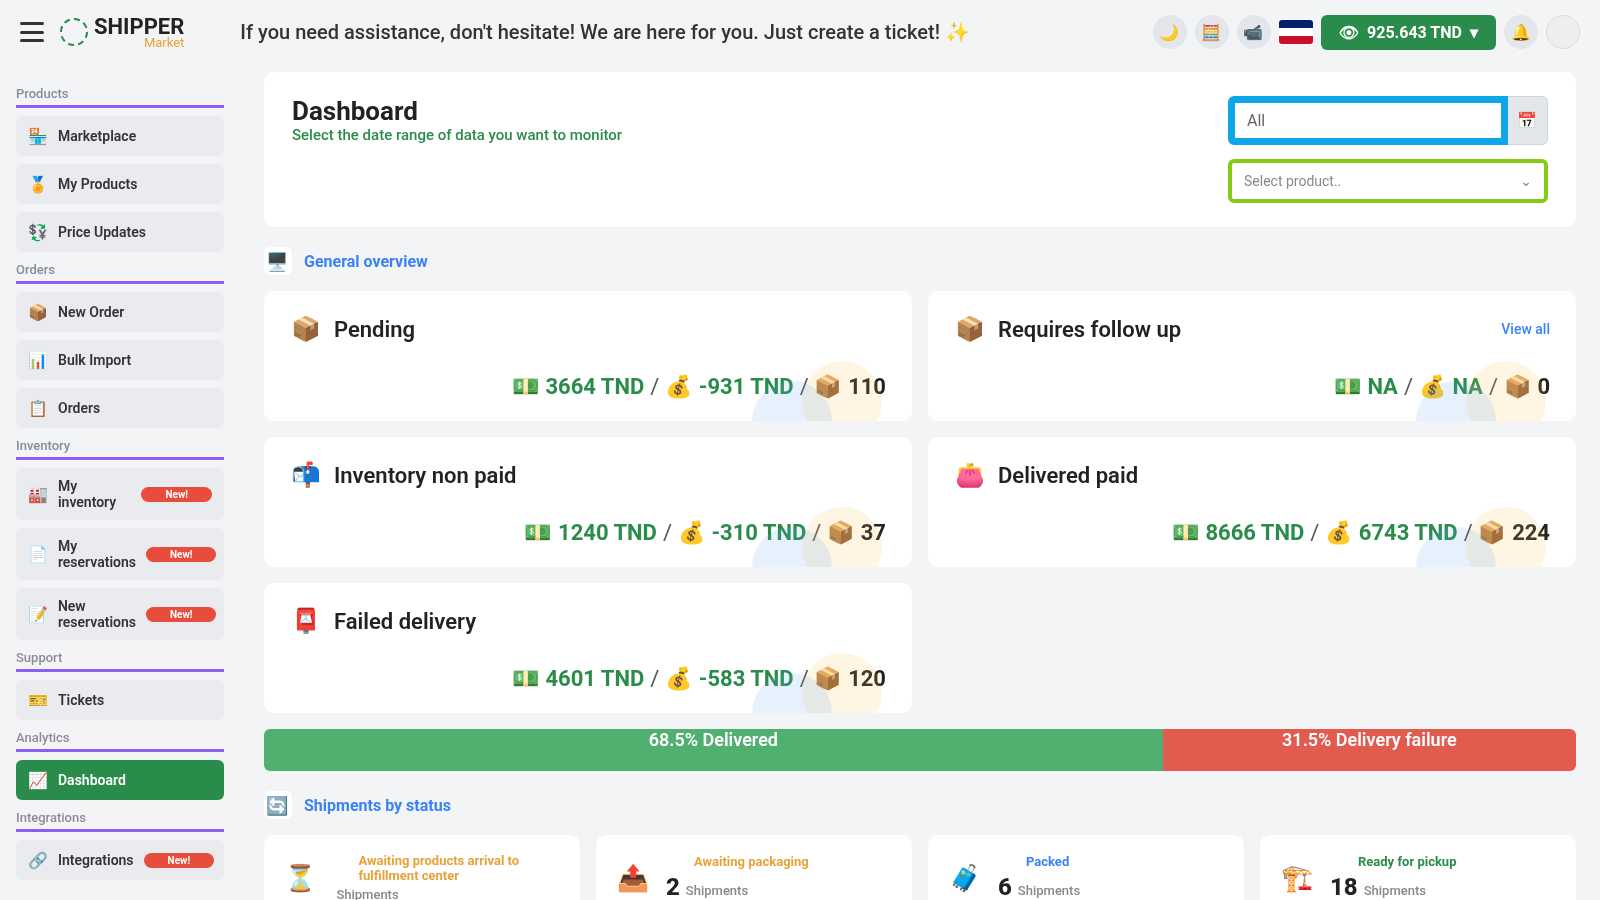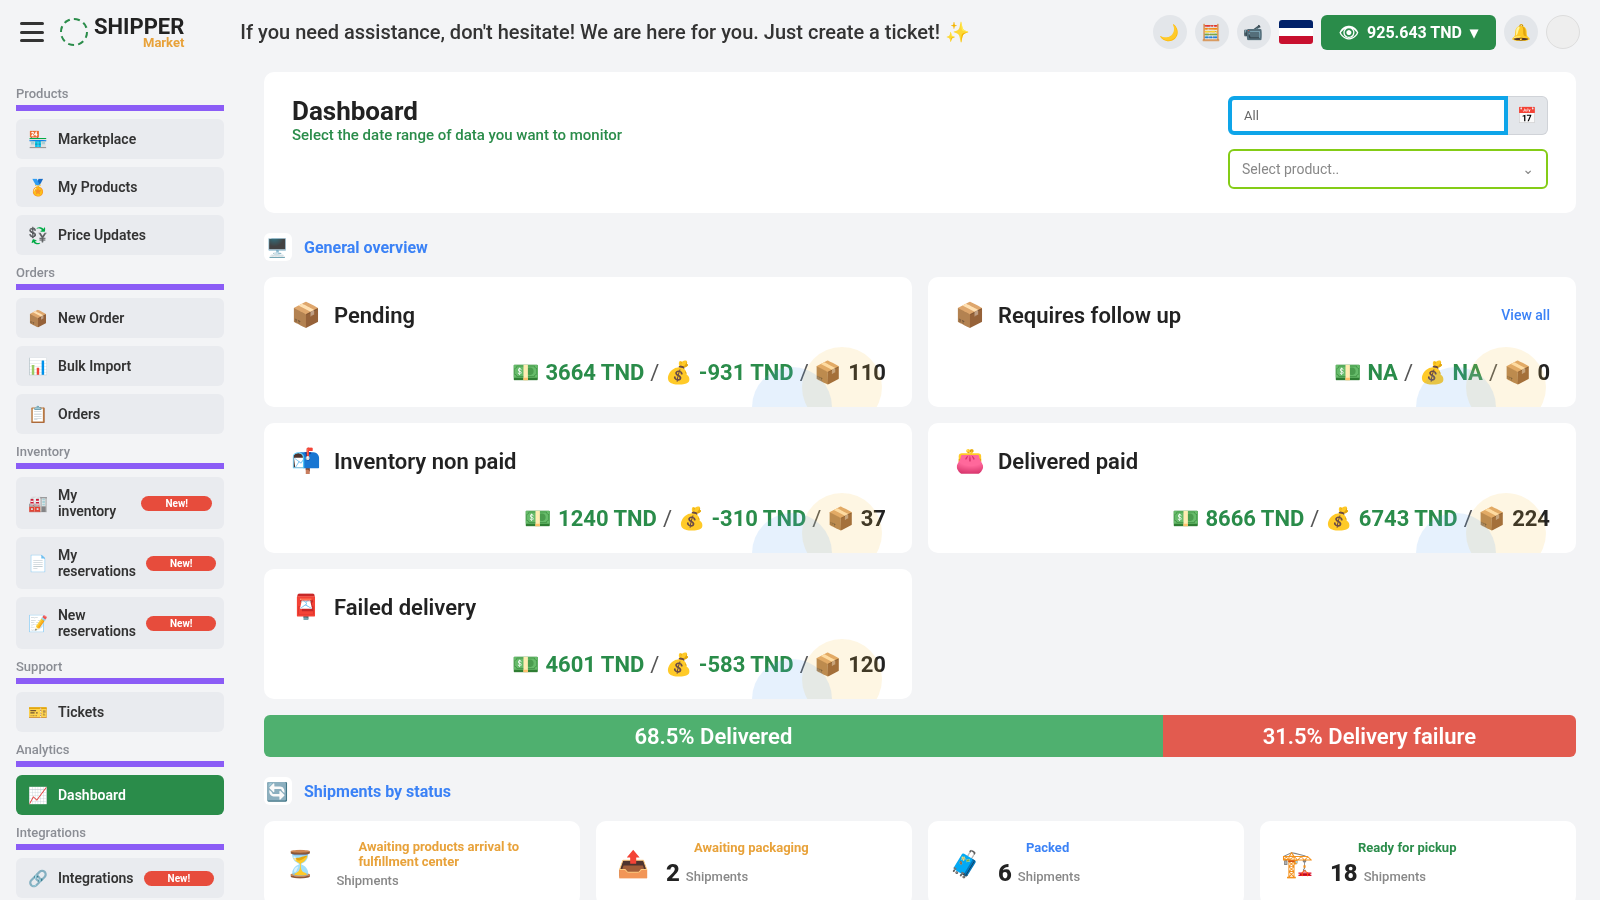--- a/index.html
+++ b/index.html
@@ -2,59 +2,59 @@
 <html><head>
 <meta charset="utf-8">
 <style>
 * { box-sizing: border-box; margin: 0; padding: 0; font-family: -apple-system, BlinkMacSystemFont, 'Segoe UI', Roboto, sans-serif; }
 body { background: #f3f4f6; width: 1600px; height: 900px; overflow: hidden; }
 .topbar { display: flex; align-items: center; height: 64px; padding: 0 20px; background: #f3f4f6; gap: 16px; }
 .hamburger { width: 24px; height: 20px; display: flex; flex-direction: column; justify-content: space-between; cursor: pointer; }
 .hamburger span { width: 100%; height: 3px; background: #333; border-radius: 2px; }
 .logo { display: flex; align-items: center; gap: 6px; font-weight: 700; font-size: 22px; color: #222; }
 .logo-circ { width: 28px; height: 28px; border: 2px dashed #2a8c4a; border-radius: 50%; }
-.logo-sub { color: #e8a23a; font-size: 13px; font-weight: 700; margin-left: 2px; display:block; text-align:right; margin-top:-4px;}
+.logo-sub { color: #e8a23a; font-size: 13px; font-weight: 400; margin-left: 2px; display:block; text-align:right; margin-top:-4px;}
 .assist-text { font-size: 20px; color: #333; font-weight: 500; margin-left: 40px; flex: 1; }
 .top-icons { display: flex; align-items: center; gap: 8px; }
 .icon-btn { width: 34px; height: 34px; border-radius: 50%; background: #e3e6ea; display: flex; align-items: center; justify-content: center; cursor: pointer; color: #555; font-size: 16px; }
 .flag { width: 34px; height: 24px; background: linear-gradient(#012169 33%, #fff 33%, #fff 66%, #c8102e 66%); border-radius: 3px; position: relative; }
 .balance-btn { background: #2a8c4a; color: #fff; padding: 8px 18px; border-radius: 6px; font-weight: 700; font-size: 16px; display: flex; align-items: center; gap: 8px; cursor: pointer; }
 .avatar { width: 34px; height: 34px; border-radius: 50%; background: #eee; border:1px solid #ddd; }
 .layout { display: flex; height: calc(900px - 64px); }
 .sidebar { width: 240px; padding: 12px 16px; overflow-y: auto; }
-.side-head { font-size: 13px; color: #8a8d94; font-weight: 500; margin: 10px 0 8px; border-bottom: 6px solid #8b5cf6; padding-bottom: 4px; }
+.side-head { font-size: 13px; color: #8a8d94; font-weight: 500; margin: 10px 0 8px; border-bottom: 3px solid #8b5cf6; padding-bottom: 4px; }
 .side-item { display: flex; align-items: center; gap: 10px; padding: 10px 12px; background: #e9ebef; border-radius: 6px; margin-bottom: 8px; font-size: 14px; color: #333; font-weight: 600; cursor: pointer; }
 .side-item.active { background: #2a8c4a; color: #fff; }
 .side-icon { width: 20px; height: 20px; display:inline-flex; align-items:center; justify-content:center; font-size:16px;}
 .badge { background: #e74c3c; color: #fff; font-size: 10px; padding: 2px 24px; border-radius: 8px; font-weight: 700; margin-left: auto; }
 .main { flex: 1; padding: 8px 24px 24px; overflow-y: auto; }
 .dash-header { background: #fff; border-radius: 10px; padding: 24px 28px; margin-bottom: 20px; display: flex; justify-content: space-between; align-items: flex-start; }
 .dash-title { font-size: 26px; font-weight: 700; color: #222; }
 .dash-sub { font-size: 15px; color: #2a8c4a; font-weight: 500; }
 .dash-filters { display: flex; flex-direction: column; gap: 14px; }
 .filter-row { display: flex; }
-.filter-input { width: 280px; padding: 8px 12px; border: 4px solid #0ea5e9; border-radius: 6px 0 0 6px; font-size: 13px; color: #666; }
+.filter-input { width: 280px; padding: 8px 12px; border: 7px solid #0ea5e9; border-radius: 6px 0 0 6px; font-size: 16px; color: #666; }
 .filter-cal { width: 40px; background: #e3e6ea; border: 1px solid #d0d3d8; border-left: 0; border-radius: 0 6px 6px 0; display: flex; align-items: center; justify-content: center; color: #666; cursor: pointer; }
-.filter-select { width: 320px; padding: 10px 12px; border: 2px solid #84cc16; border-radius: 6px; font-size: 14px; color: #888; display: flex; justify-content: space-between; align-items: center; cursor: pointer; }
+.filter-select { width: 320px; padding: 10px 12px; border: 4px solid #84cc16; border-radius: 6px; font-size: 14px; color: #888; display: flex; justify-content: space-between; align-items: center; cursor: pointer; }
 .section-hdr { display: flex; align-items: center; gap: 12px; margin-bottom: 16px; }
 .section-icon { width: 28px; height: 28px; background: #fff; border-radius: 6px; display:flex;align-items:center;justify-content:center; font-size:18px;}
 .section-title { color: #3b82f6; font-size: 16px; font-weight: 700; }
 .cards-grid { display: grid; grid-template-columns: 1fr 1fr; gap: 16px; margin-bottom: 16px; }
 .overview-card { background: #fff; border-radius: 10px; padding: 22px 26px; position: relative; overflow: hidden; min-height: 130px; display: flex; flex-direction: column; justify-content: space-between; }
 .card-head { display: flex; align-items: center; gap: 12px; }
 .card-icon { width: 32px; height: 32px; display:flex;align-items:center;justify-content:center; font-size:24px; }
 .card-title { font-size: 22px; font-weight: 600; color: #222; }
 .view-all { margin-left: auto; color: #3b82f6; font-size: 14px; font-weight: 500; cursor: pointer; }
 .card-stats { display: flex; align-items: center; justify-content: flex-end; gap: 6px; font-size: 22px; font-weight: 700; }
 .stat-green { color: #2a8c4a; }
 .stat-dark { color: #222; }
 .stat-sep { color: #555; font-weight: 400; }
 .emoji { font-size: 22px; }
 .progress-bar { display: flex; height: 42px; border-radius: 6px; overflow: hidden; margin-bottom: 20px; }
-.progress-seg { display: flex; align-items: center; justify-content: center; color: #fff; font-weight: 600; font-size: 22px; }
+.progress-seg { display: flex; align-items: flex-start; justify-content: center; color: #fff; font-weight: 600; font-size: 18px; }
 .progress-green { background: #4fb06f; }
 .progress-red { background: #e25b4f; }
 .status-grid { display: grid; grid-template-columns: repeat(4, 1fr); gap: 16px; }
 .status-card { background: #fff; border-radius: 10px; padding: 18px 20px; display: flex; gap: 14px; align-items: center; }
 .status-icon { width: 36px; height: 36px; font-size: 26px; display:flex;align-items:center;justify-content:center;}
 .status-body { display: flex; flex-direction: column; gap: 4px; }
 .status-title { color: #e8a23a; font-size: 13px; font-weight: 700; margin-left: 28px; }
 .status-title.blue { color: #3b82f6; }
 .status-title.green { color: #2a8c4a; }
 .status-count { color: #222; font-size: 24px; font-weight: 800; display: flex; align-items: baseline; gap: 6px; text-align: center; }

